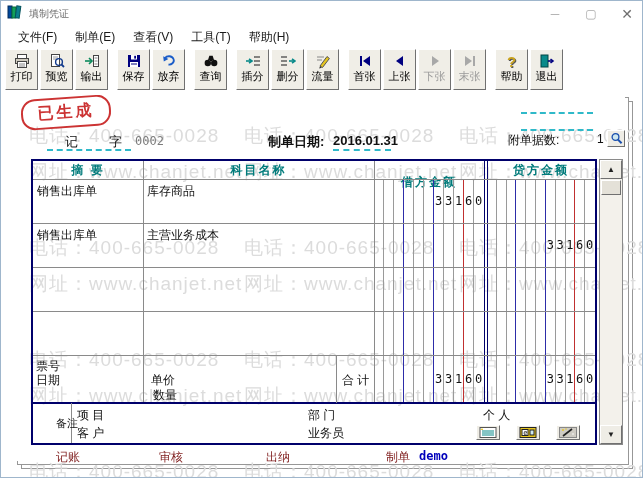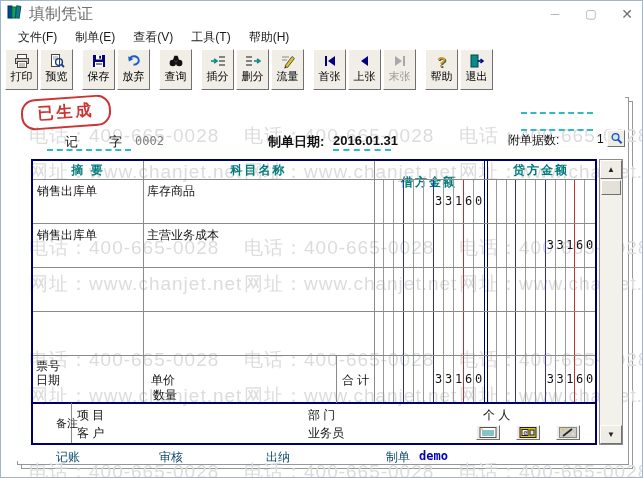--- a/index.html
+++ b/index.html
@@ -4,21 +4,21 @@
 <style>
   html,body{margin:0;padding:0;background:#e8e8e8;}
   .window{
     position:relative; width:641px; height:476px; background:#ffffff;
     border:1px solid #9fb6cc; overflow:hidden;
     font-family:"Liberation Sans", sans-serif; color:#000;
   }
   
   .titlebar{position:absolute;left:0;top:0;right:0;height:26px;background:#fff;
     display:flex;align-items:center;padding-left:6px;gap:6px;z-index:6;}
-  .titlebar .wtitle{font-size:16px;color:#6f6f6f;}
+  .titlebar .wtitle{font-size:10px;color:#6f6f6f;}
   .titlebar .spacer{flex:1;}
   .winctl{width:30px;height:20px;display:flex;align-items:center;justify-content:center;
     font-size:12px;color:#a9a9a9;cursor:default;}
   .winctl.close{color:#6e6e6e;font-size:14px;}
   
   .menubar{position:absolute;left:0;top:26px;right:0;height:20px;background:#fff;
     display:flex;align-items:center;padding-left:8px;z-index:6;font-size:12px;}
   .menuitem{padding:2px 9px;color:#1a1a1a;}
   
   .toolbar{position:absolute;left:0;top:46px;right:0;height:46px;background:#fff;
@@ -80,21 +80,21 @@
     display:flex;align-items:center;justify-content:center;}
   
   .scrollbar{position:absolute;left:598px;top:158px;width:24px;height:286px;background:#f3f1eb;
     border:1px solid #8a8a8a;box-sizing:border-box;z-index:3;}
   .sbtn{position:absolute;left:0;width:22px;height:19px;background:#efede6;
     border:1px solid;border-color:#fff #707070 #707070 #fff;box-sizing:border-box;
     display:flex;align-items:center;justify-content:center;font-size:8px;color:#222;}
   .sthumb{position:absolute;left:1px;top:20px;width:20px;height:15px;background:#e4e1d8;
     border:1px solid;border-color:#fff #707070 #707070 #fff;box-sizing:border-box;}
   
-  .sig{position:absolute;font-size:12px;color:#0c4a6e;}
+  .sig{position:absolute;font-size:12px;color:#7f1d1d;}
   .sig.demo{color:#0000bb;font-family:"DejaVu Sans Mono", monospace;font-weight:bold;}
 </style>
 </head>
 <body>
 
 <div class="window">
 
   <div class="titlebar">
     <span>
       <svg width="16" height="16" viewBox="0 0 16 16">
@@ -137,20 +137,33 @@
             <svg width="16" height="16" viewBox="0 0 16 16">
               <rect x="2.5" y="1.5" width="8" height="12" fill="#fff" stroke="#444"></rect>
               <line x1="4" y1="4" x2="9" y2="4" stroke="#999"></line>
               <line x1="4" y1="6" x2="9" y2="6" stroke="#999"></line>
               <circle cx="10" cy="9" r="3.4" fill="none" stroke="#123a8c" stroke-width="1.4"></circle>
               <line x1="12.4" y1="11.4" x2="15" y2="14" stroke="#123a8c" stroke-width="1.8"></line>
             </svg>
           </span>
           <span class="tlabel">预览</span>
         </div>
+        <div class="tbtn">
+          <span class="ticon">
+            <svg width="16" height="16" viewBox="0 0 16 16">
+              <path d="M1 8 h6" stroke="#0a8a5c" stroke-width="1.6" fill="none"></path>
+              <path d="M5 5 l3 3 -3 3" stroke="#0a8a5c" stroke-width="1.6" fill="none"></path>
+              <rect x="9.5" y="2.5" width="5" height="11" fill="#fff" stroke="#444"></rect>
+              <line x1="10.5" y1="5" x2="13.5" y2="5" stroke="#888"></line>
+              <line x1="10.5" y1="8" x2="13.5" y2="8" stroke="#888"></line>
+              <line x1="10.5" y1="11" x2="13.5" y2="11" stroke="#888"></line>
+            </svg>
+          </span>
+          <span class="tlabel">输出</span>
+        </div>
       </div>
       <div class="tgroup">
         <div class="tbtn">
           <span class="ticon">
             <svg width="16" height="16" viewBox="0 0 16 16">
               <rect x="2" y="2" width="12" height="12" fill="#000080"></rect>
               <rect x="5" y="2" width="6" height="4.5" fill="#fff"></rect>
               <rect x="8.2" y="2.8" width="1.8" height="2.8" fill="#000080"></rect>
               <rect x="4" y="9" width="8" height="5" fill="#fff"></rect>
               <line x1="5" y1="11" x2="11" y2="11" stroke="#000080"></line>
@@ -228,20 +241,28 @@
           </span>
           <span class="tlabel">首张</span>
         </div>
         <div class="tbtn">
           <span class="ticon">
             <svg width="16" height="16" viewBox="0 0 16 16">
               <polygon points="11,3 11,13 4,8" fill="#000080"></polygon>
             </svg>
           </span>
           <span class="tlabel">上张</span>
+        </div>
+        <div class="tbtn disabled">
+          <span class="ticon">
+            <svg width="16" height="16" viewBox="0 0 16 16">
+              <polygon points="5,3 5,13 12,8" fill="#a8a8a8"></polygon>
+            </svg>
+          </span>
+          <span class="tlabel">下张</span>
         </div>
         <div class="tbtn disabled">
           <span class="ticon">
             <svg width="16" height="16" viewBox="0 0 16 16">
               <polygon points="3,3 3,13 10,8" fill="#a8a8a8"></polygon>
               <rect x="11" y="3" width="2" height="10" fill="#a8a8a8"></rect>
             </svg>
           </span>
           <span class="tlabel">末张</span>
         </div>

